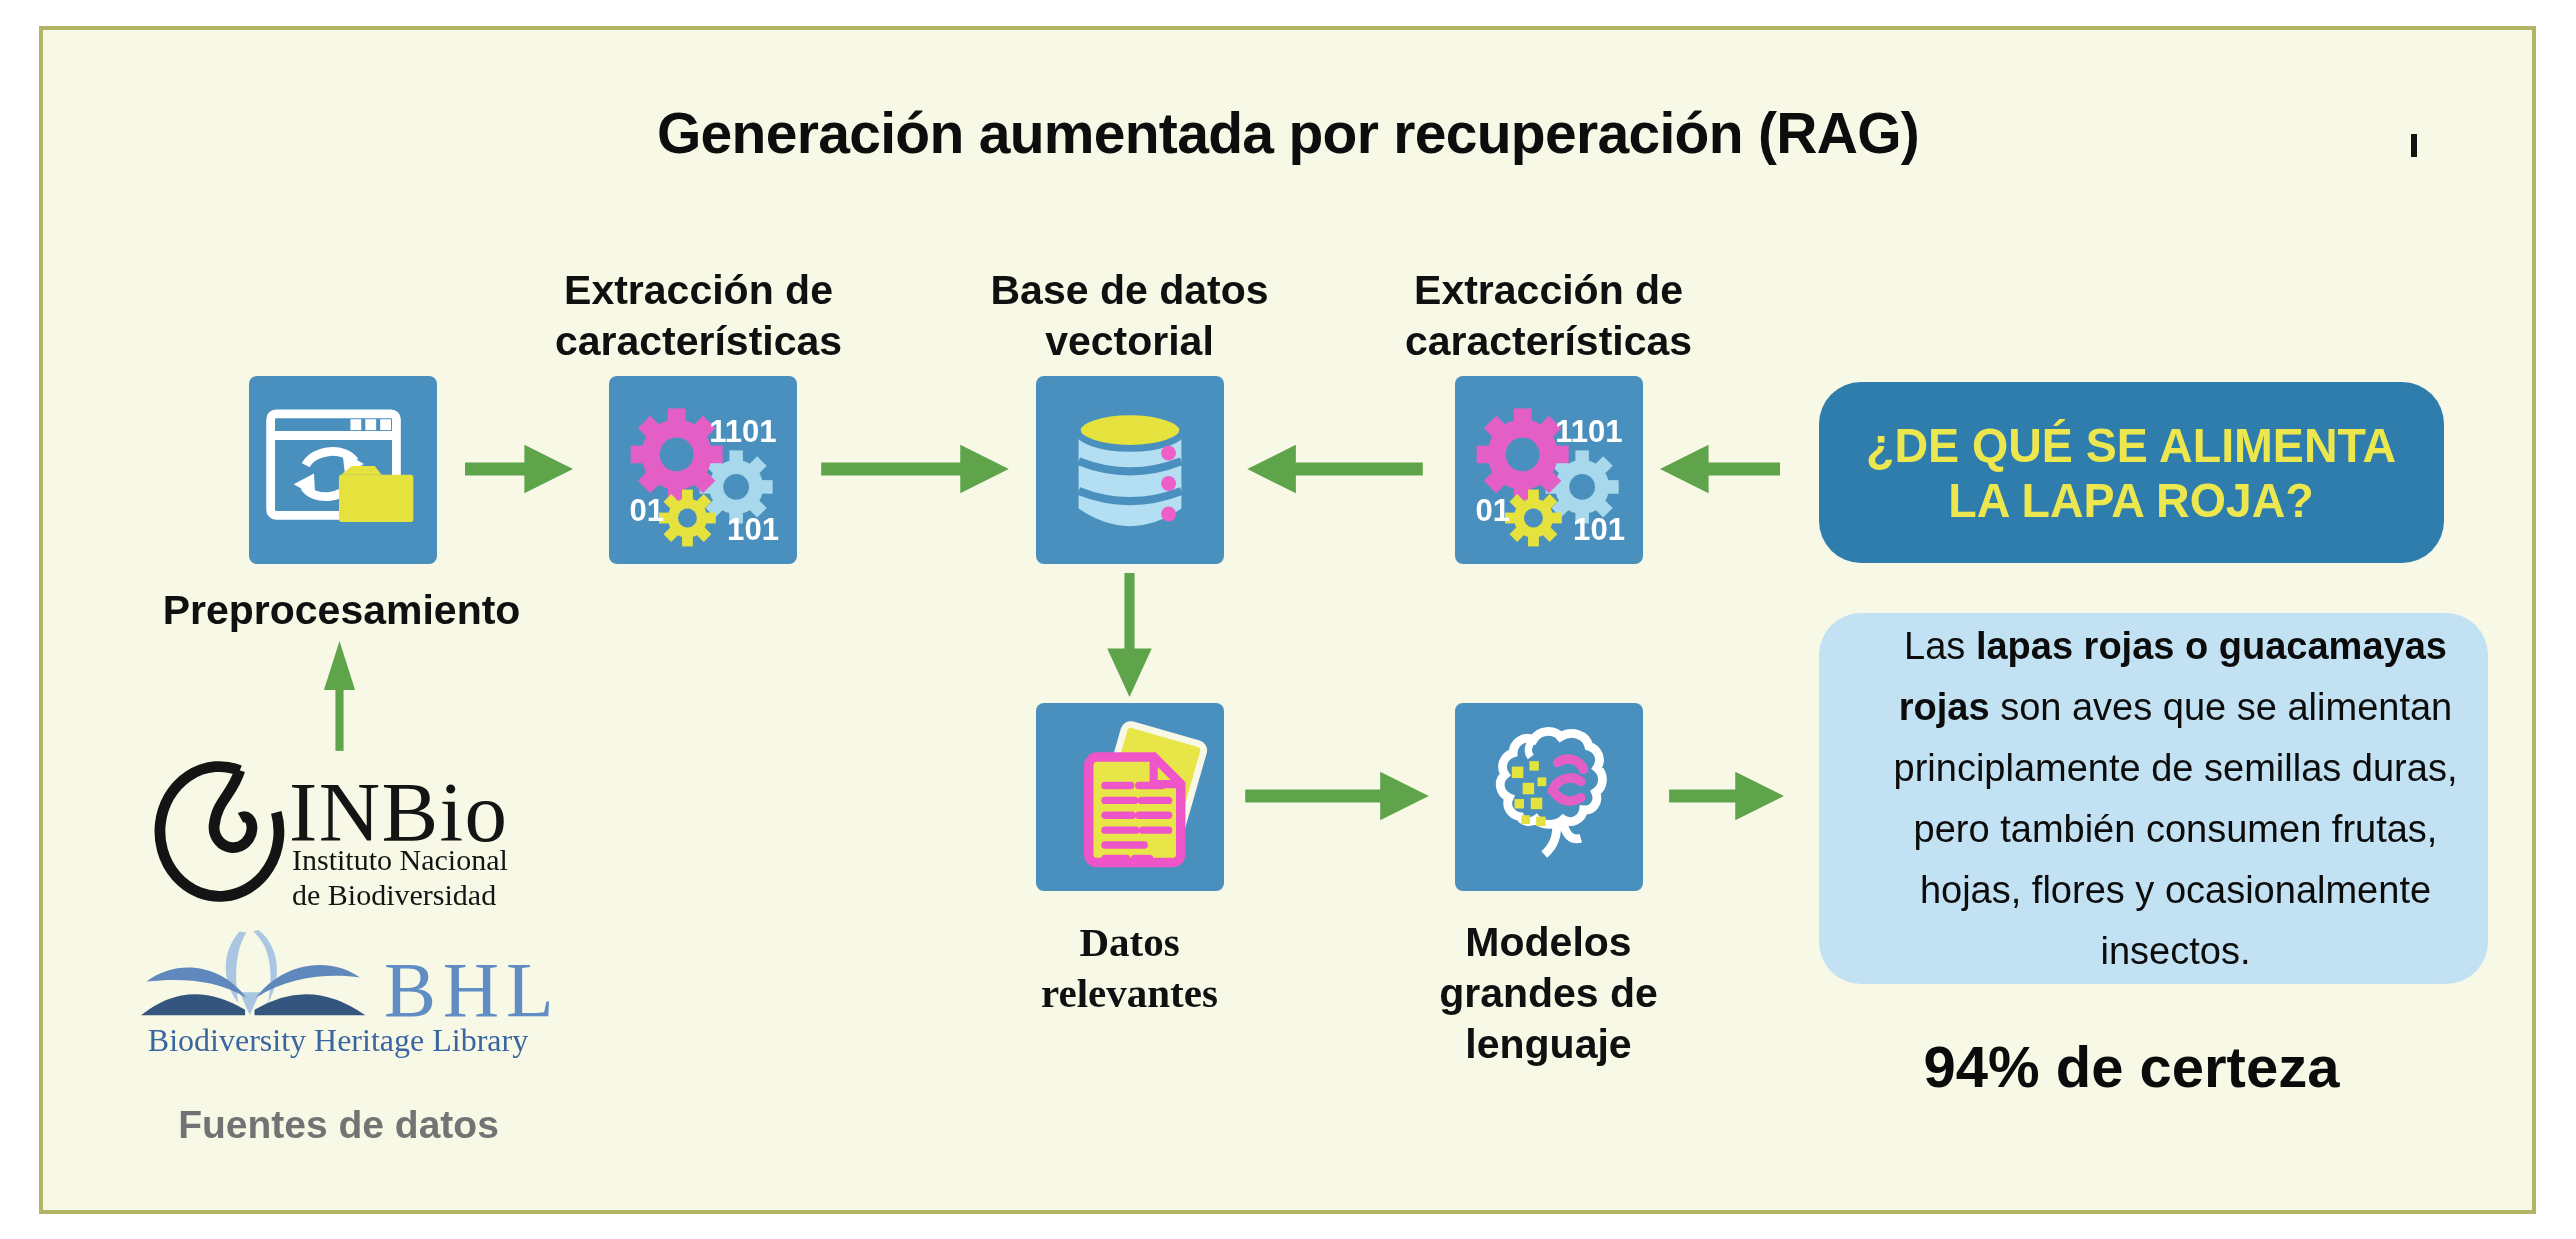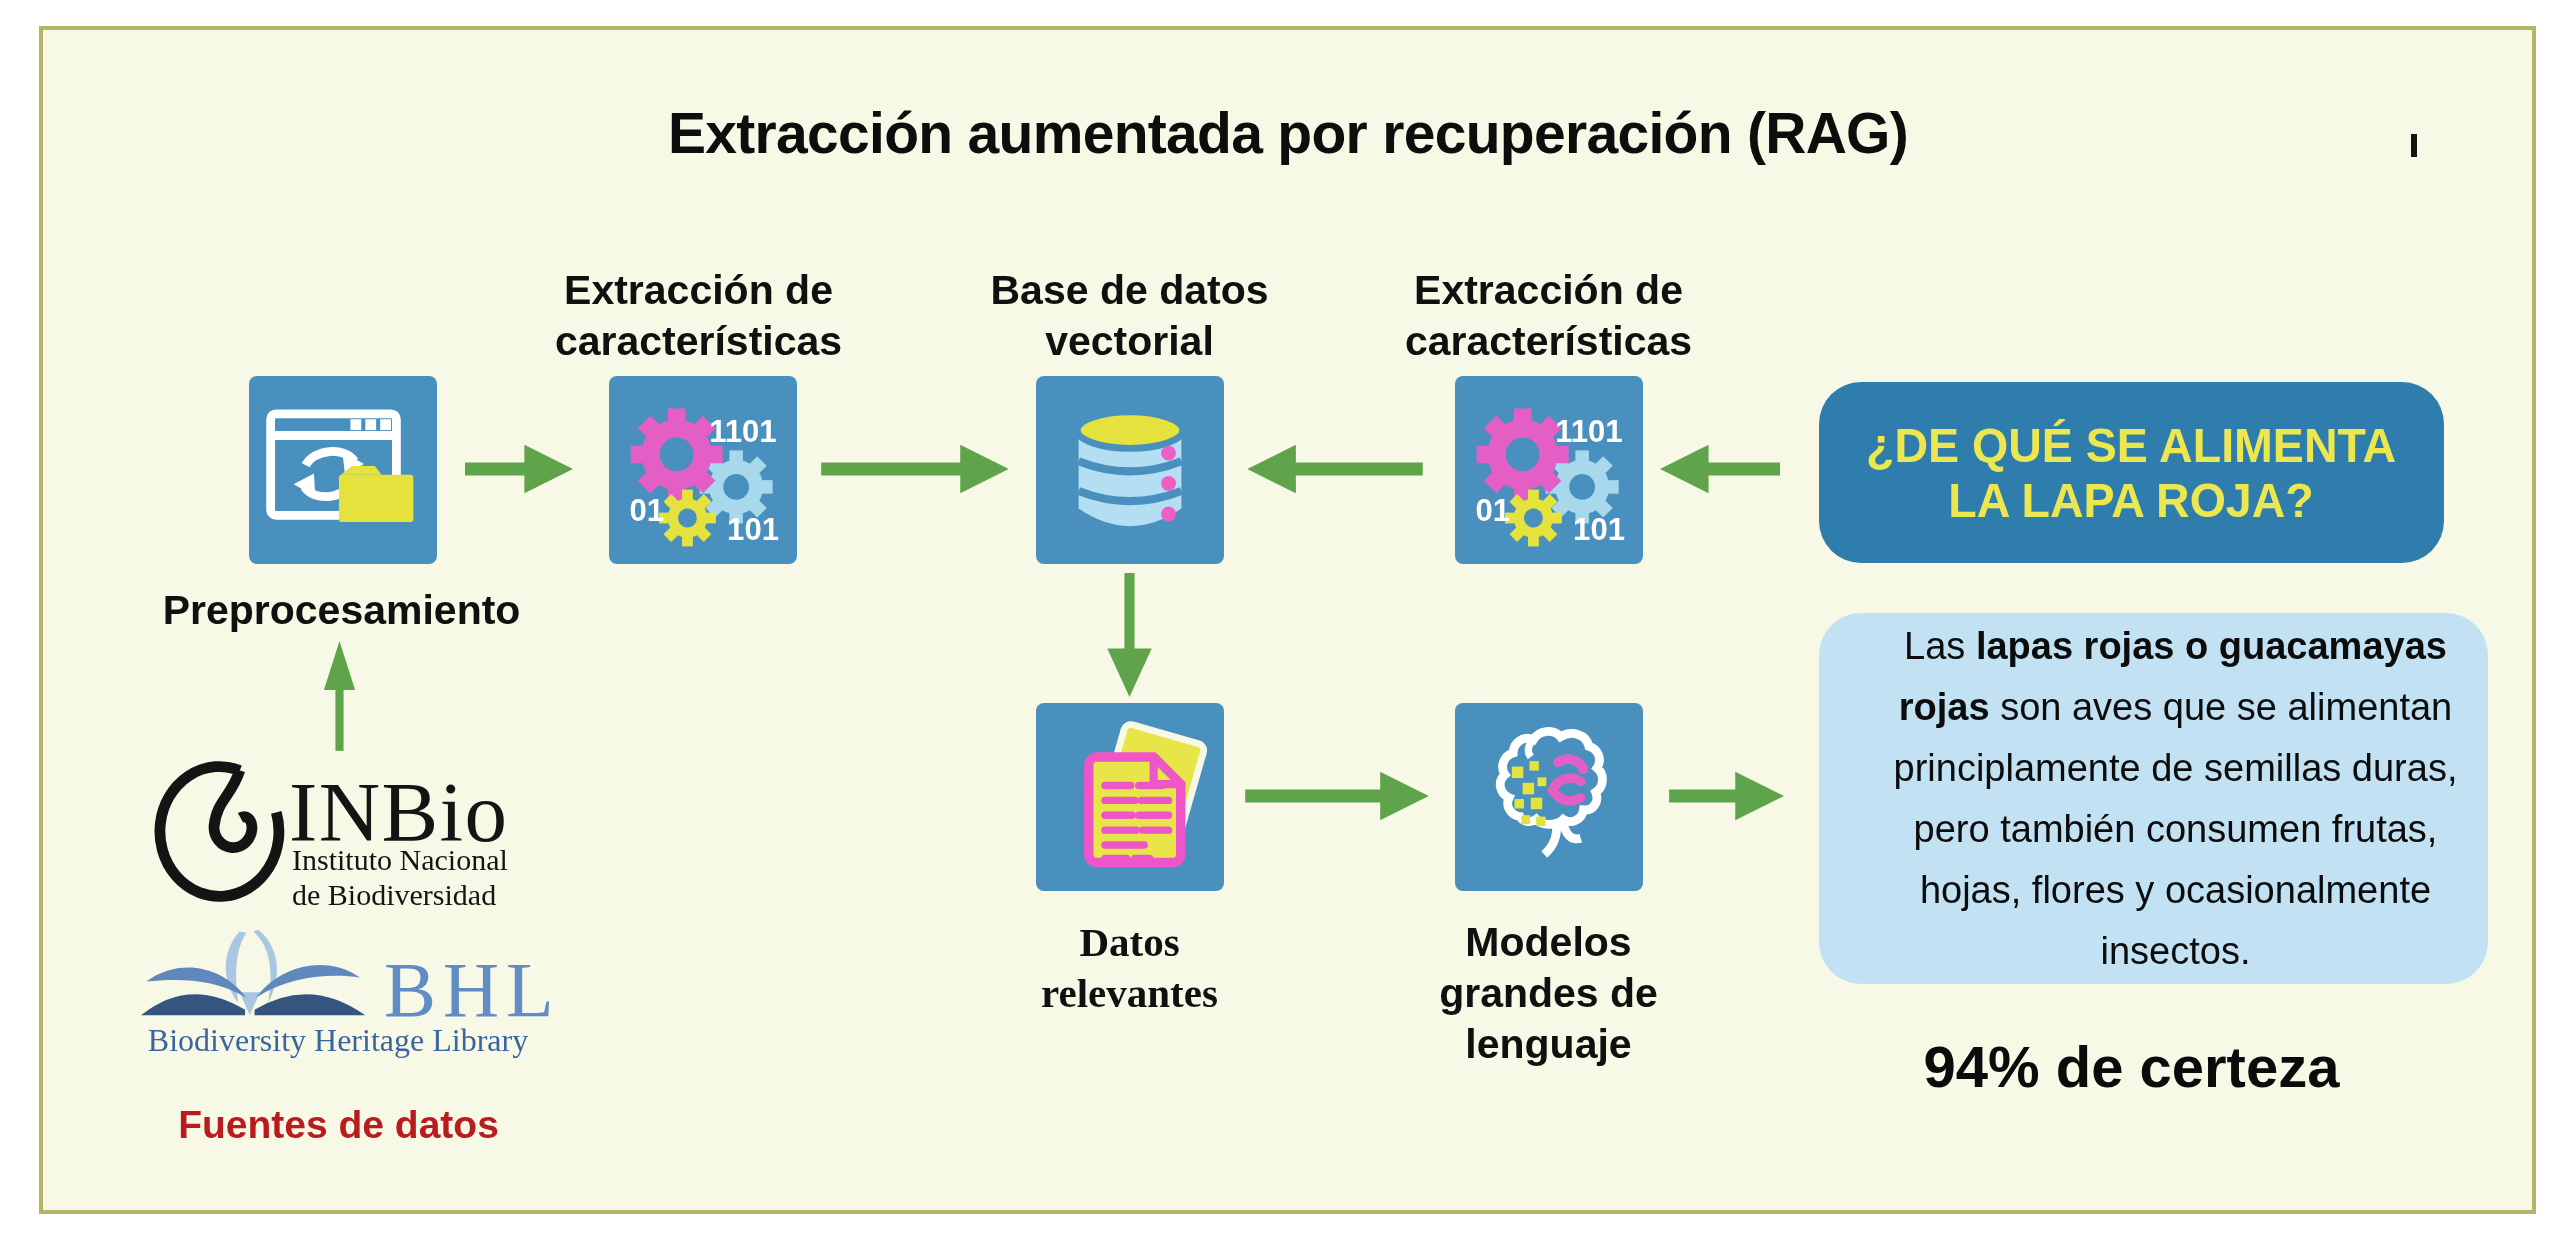--- a/index.html
+++ b/index.html
@@ -15,29 +15,29 @@
   .q-text{color:#ece64f;font-size:49px;font-weight:700;text-align:center;line-height:55px;transform:scaleX(.95);letter-spacing:0px;}
   .a-box{left:1819px;top:613px;width:625px;height:371px;background:#c2e2f3;border-radius:42px;display:flex;align-items:center;justify-content:center;padding-left:44px;}
   .a-text{width:595px;color:#0c0c0c;font-size:38px;line-height:61px;text-align:center;}
   .a-text .b{font-weight:700;}
   .certainty{left:1819px;top:1033px;width:625px;text-align:center;font-size:58px;font-weight:700;color:#0b0b0b;}
   .serif{font-family:"Liberation Serif",serif;}
   .inbio-name{left:289px;top:763px;font-size:85px;color:#141414;letter-spacing:1.4px;}
   .inbio-sub{left:292px;top:842px;font-size:30px;color:#141414;line-height:35px;}
   .bhl-name{left:384px;top:945px;font-size:78px;color:#5f8dc4;letter-spacing:6.8px;}
   .bhl-sub{left:120px;top:1022px;width:436px;text-align:center;font-size:32px;color:#3a66a0;}
-  .sources-label{left:122px;top:1103px;width:433px;text-align:center;font-size:39px;font-weight:700;color:#b91c1c;}
+  .sources-label{left:122px;top:1103px;width:433px;text-align:center;font-size:39px;font-weight:700;color:#737373;}
   svg{display:block;}
 </style>
 </head>
 <body>
 
 <div class="panel abs"></div>
 
-<div class="abs title">Extracción aumentada por recuperación (RAG)</div>
+<div class="abs title">Generación aumentada por recuperación (RAG)</div>
 <div class="abs cursor-mark"></div>
 
 <div class="abs icon-card" style="left:249px;top:376px;">
   <svg width="188" height="188" viewBox="0 0 278 278">
     <rect x="32" y="56" width="186" height="150" rx="8" fill="none" stroke="#ffffff" stroke-width="13"></rect>
     <line x1="32" y1="88" x2="218" y2="88" stroke="#ffffff" stroke-width="13"></line>
     <rect x="150" y="64" width="16" height="16" fill="#ffffff"></rect>
     <rect x="172" y="64" width="16" height="16" fill="#ffffff"></rect>
     <rect x="194" y="64" width="16" height="16" fill="#ffffff"></rect>
     <path d="M84,132 C96,108 142,104 156,126" fill="none" stroke="#ffffff" stroke-width="13"></path>

